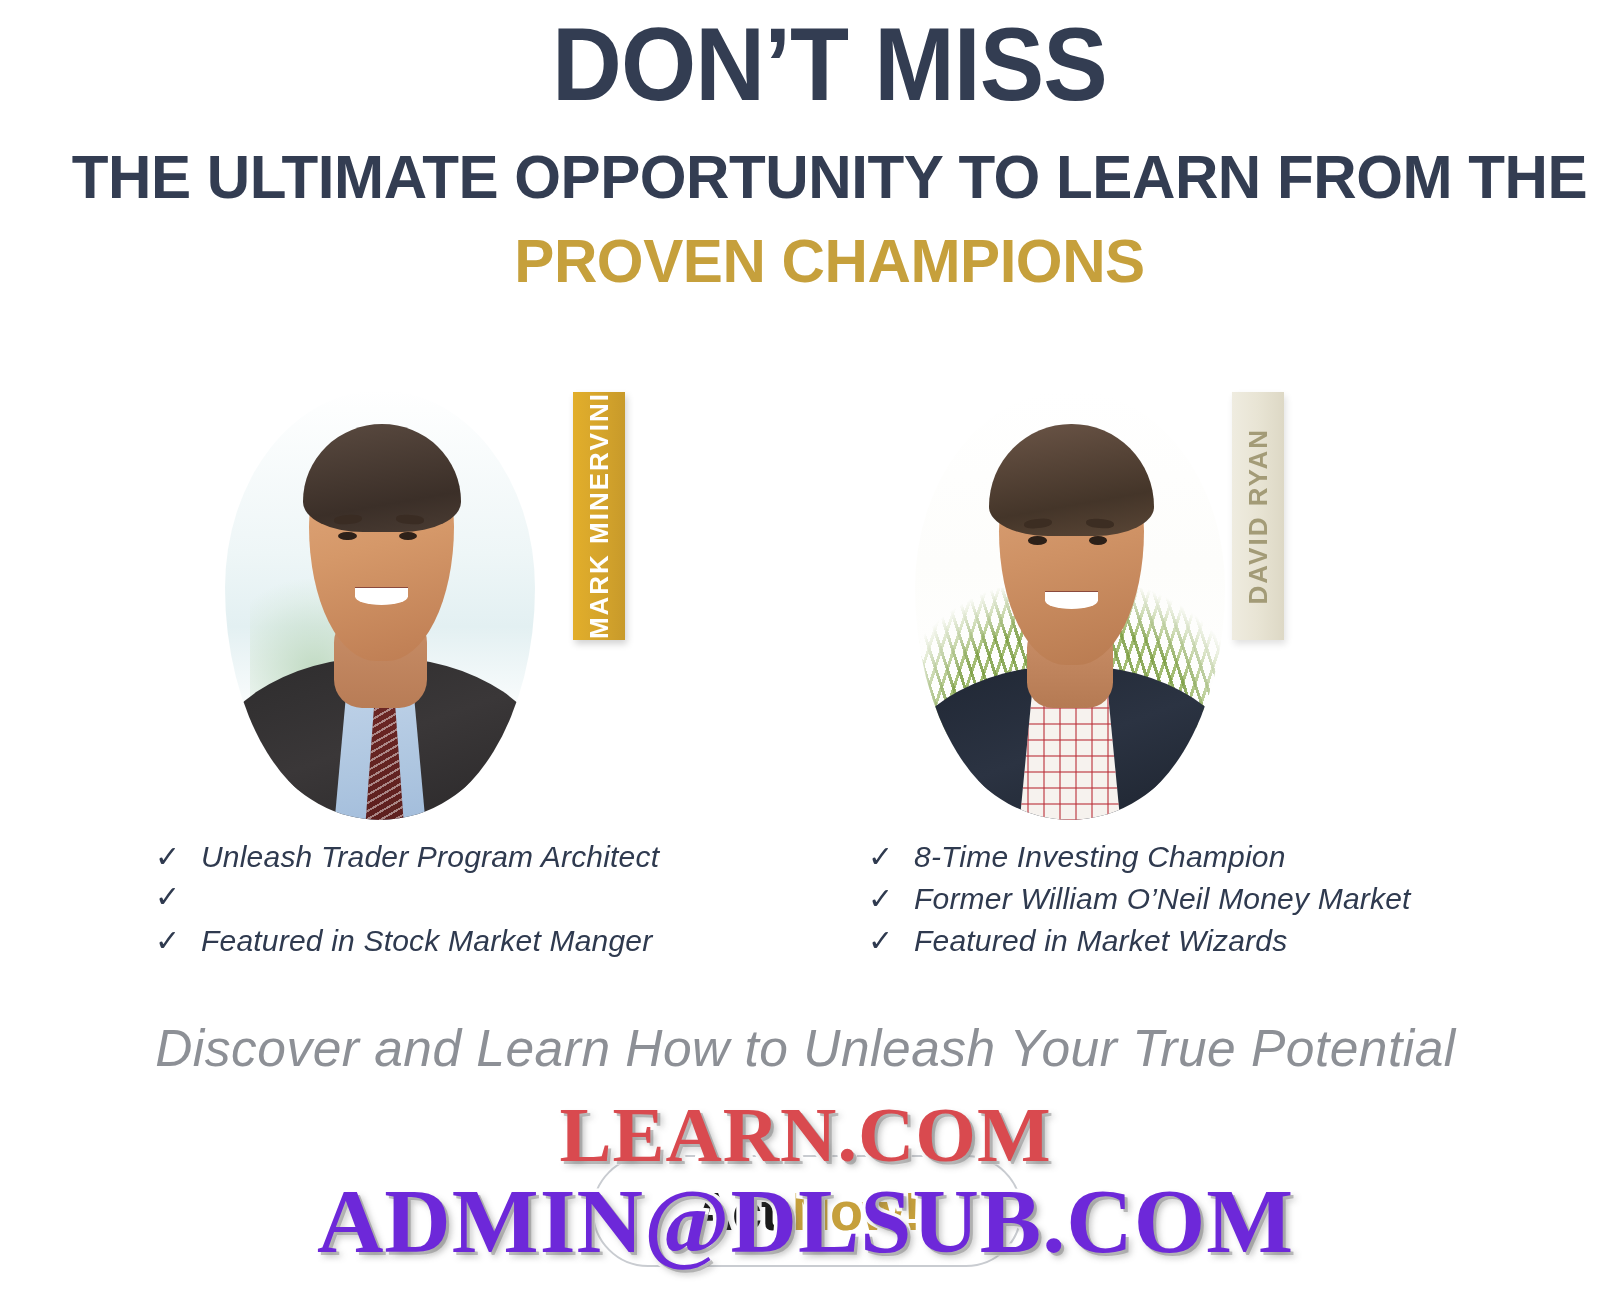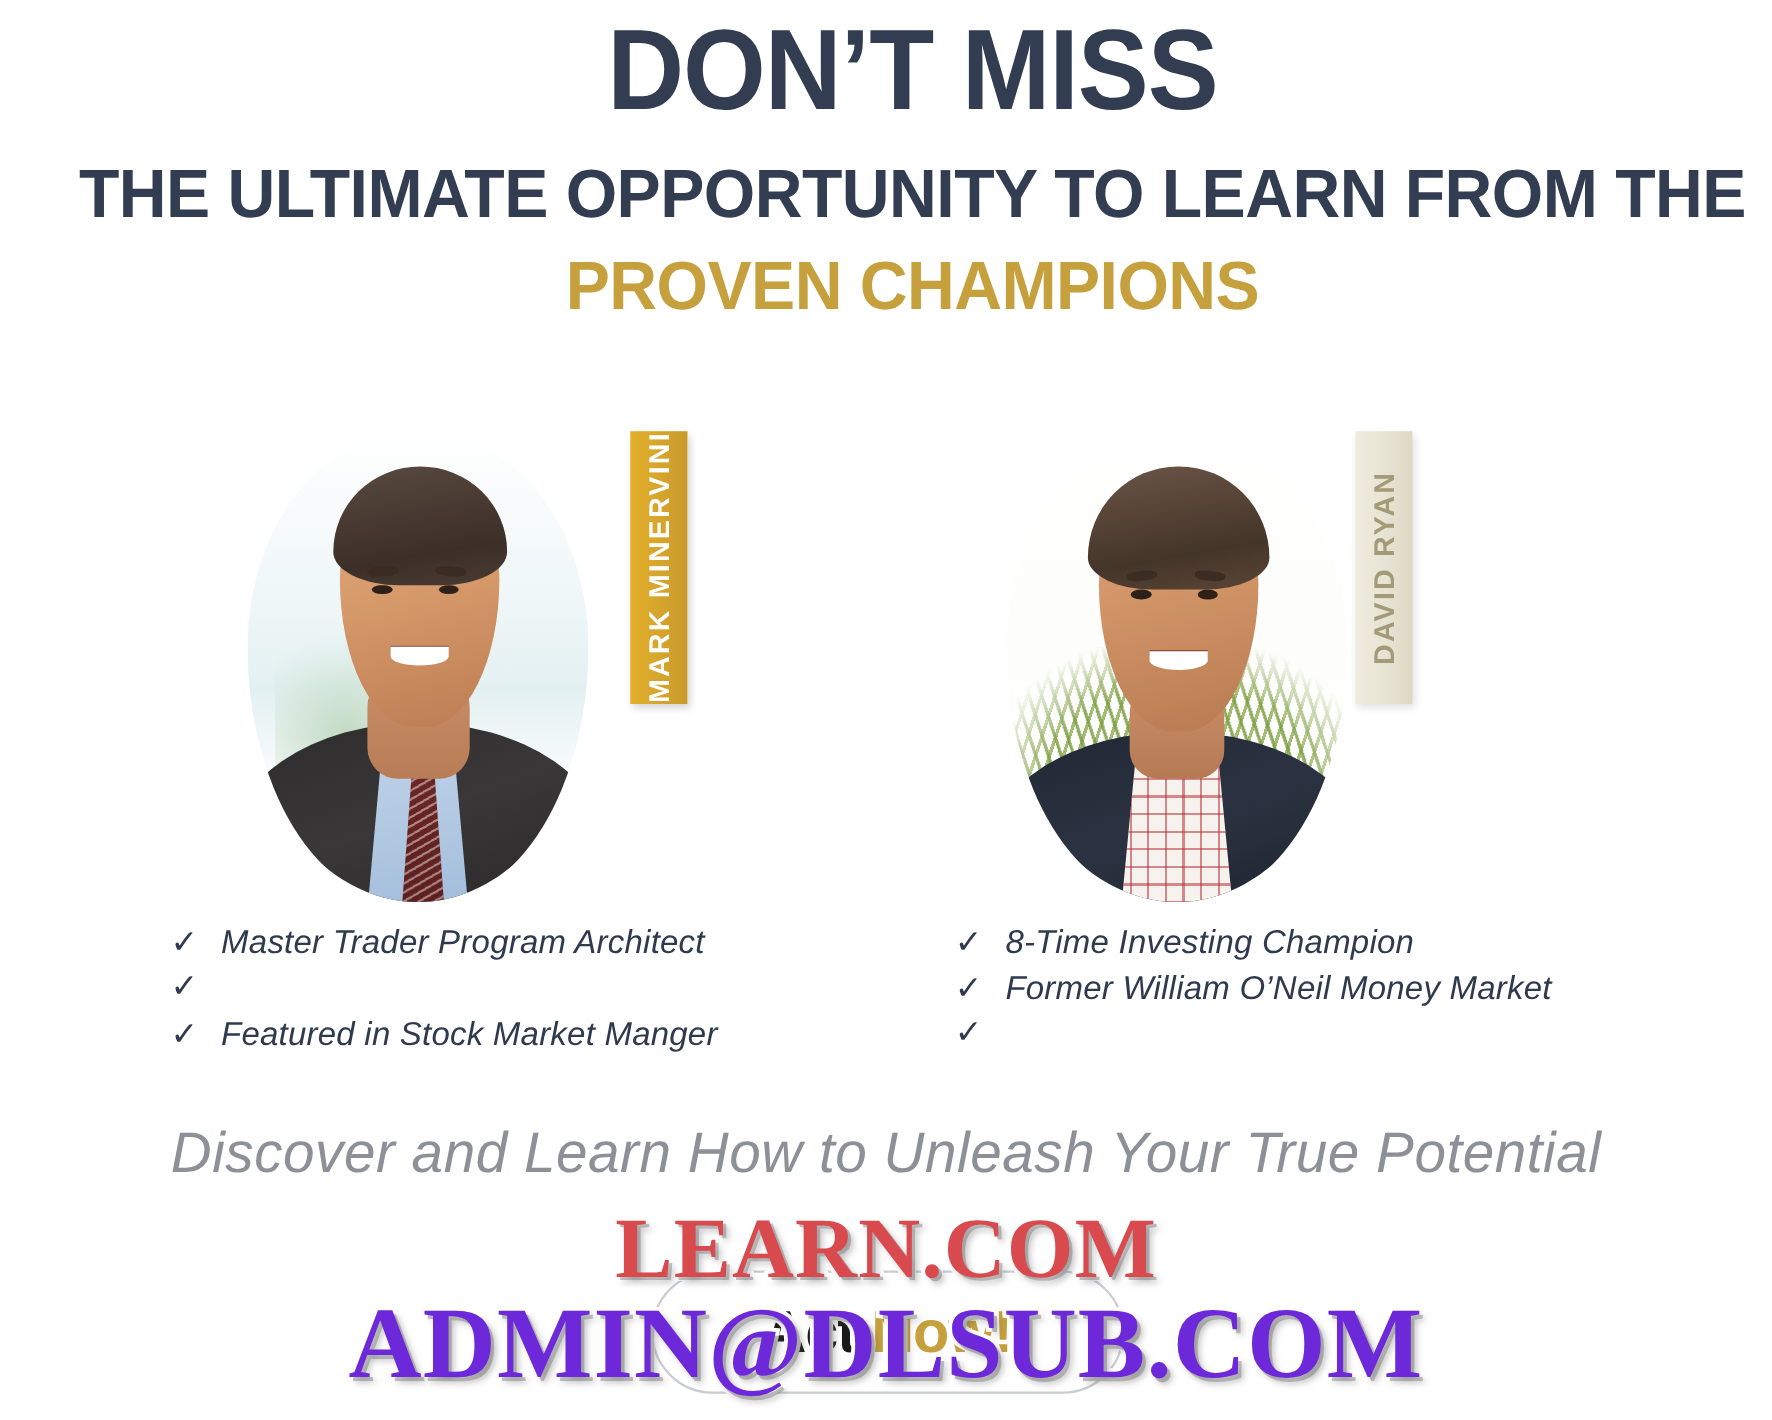--- a/index.html
+++ b/index.html
@@ -502,21 +502,21 @@
     </div>
   </div>
 
 </div>
 
 <div class="bullets-row">
 
   <div class="bullet-col bullet-col-left">
     <div class="bullet-item">
       <span class="bullet-check">✓</span>
-      <span class="bullet-text">Master Trader Program Architect</span>
+      <span class="bullet-text">Unleash Trader Program Architect</span>
     </div>
     <div class="bullet-item">
       <span class="bullet-check">✓</span>
     </div>
     <div class="bullet-item">
       <span class="bullet-check">✓</span>
       <span class="bullet-text">Featured in Stock Market Manger</span>
     </div>
   </div>
 
@@ -524,20 +524,21 @@
     <div class="bullet-item">
       <span class="bullet-check">✓</span>
       <span class="bullet-text">8-Time Investing Champion</span>
     </div>
     <div class="bullet-item">
       <span class="bullet-check">✓</span>
       <span class="bullet-text">Former William O’Neil Money Market</span>
     </div>
     <div class="bullet-item">
       <span class="bullet-check">✓</span>
+      <span class="bullet-text">Featured in Market Wizards</span>
     </div>
   </div>
 
 </div>
 
 <div class="tagline">Discover and Learn How to Unleash Your True Potential</div>
 
 <div class="cta-button">
   <span class="cta-label">
     <span class="cta-act">Act</span><span class="cta-now">Now!</span>

